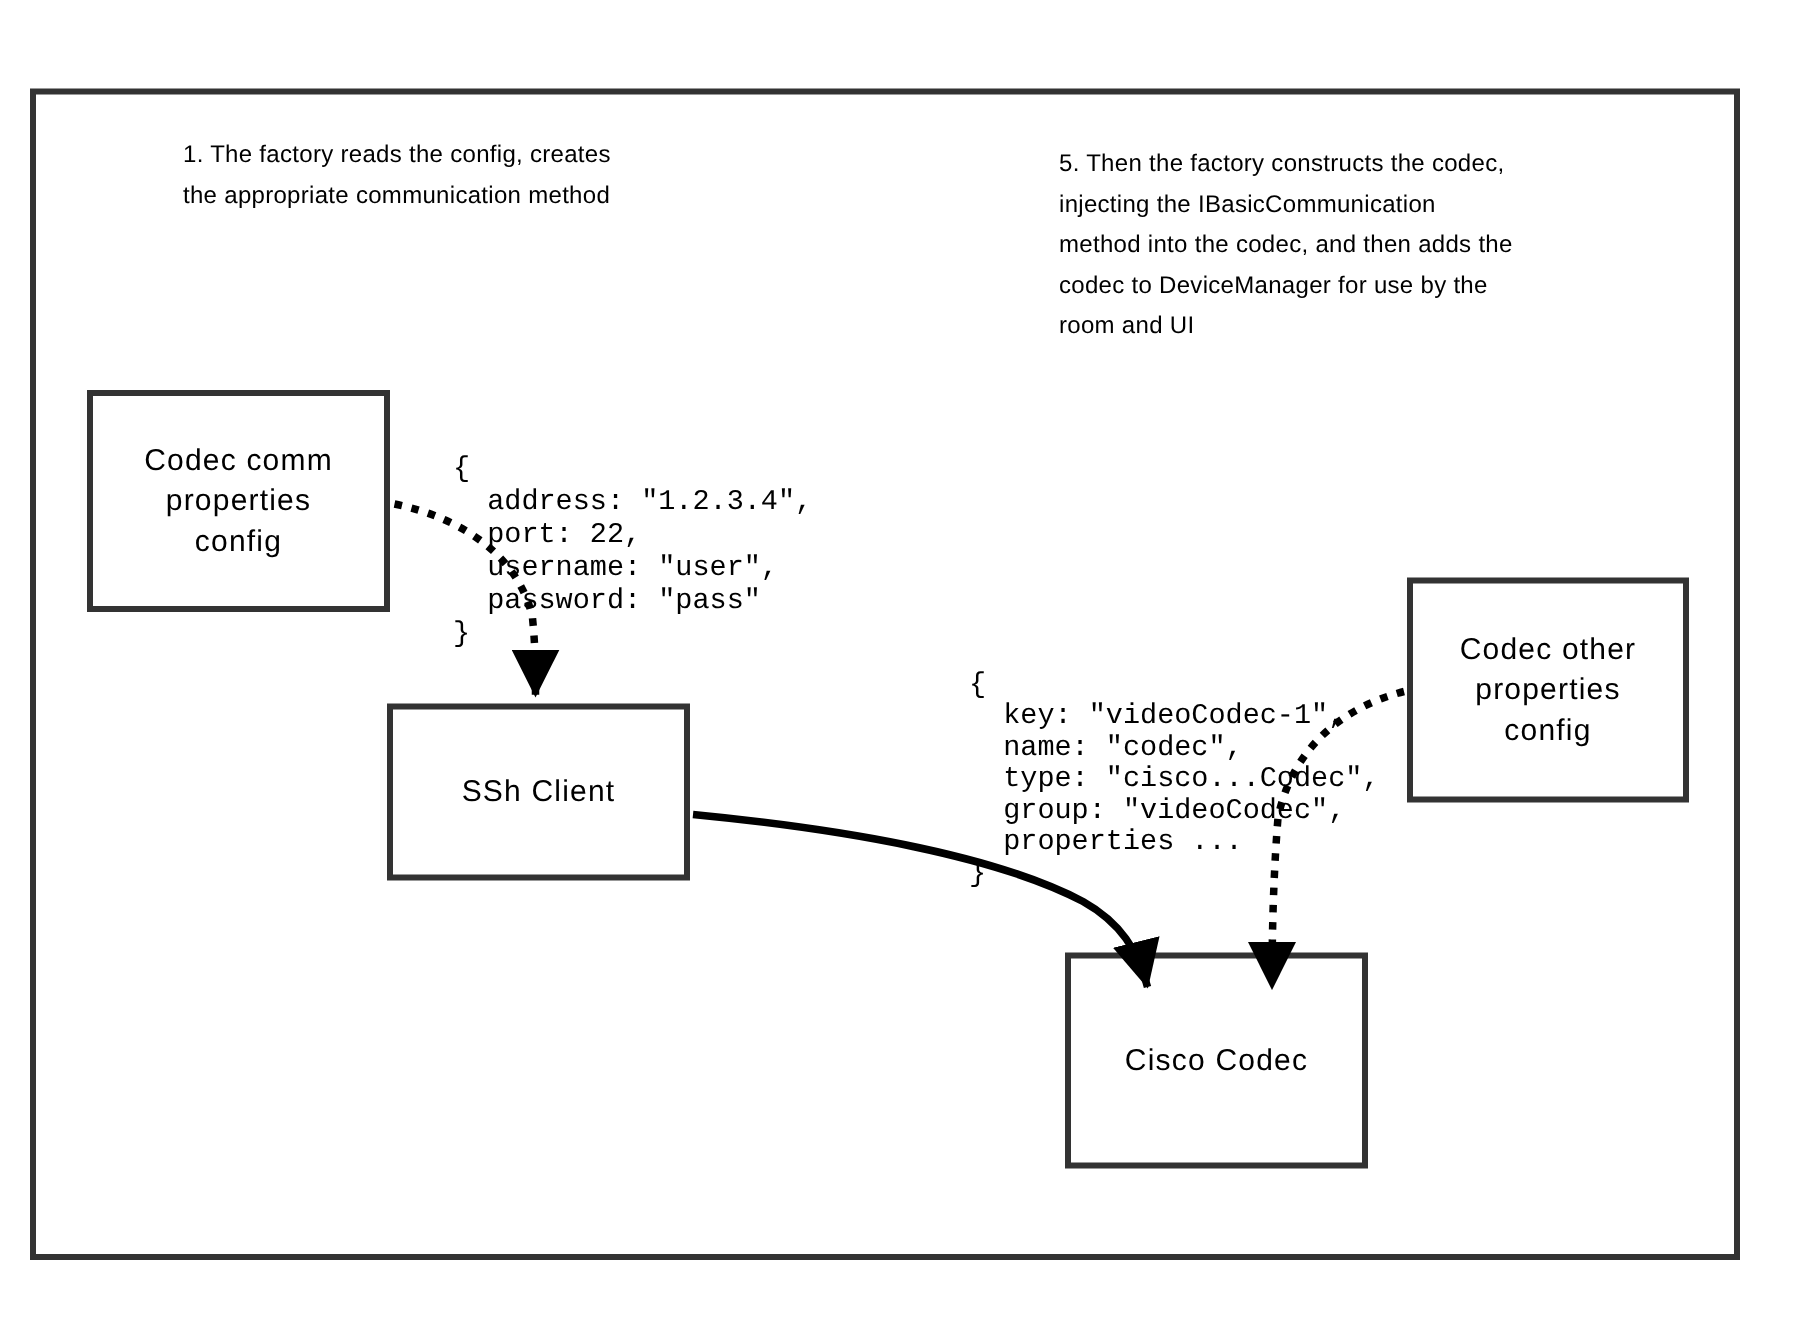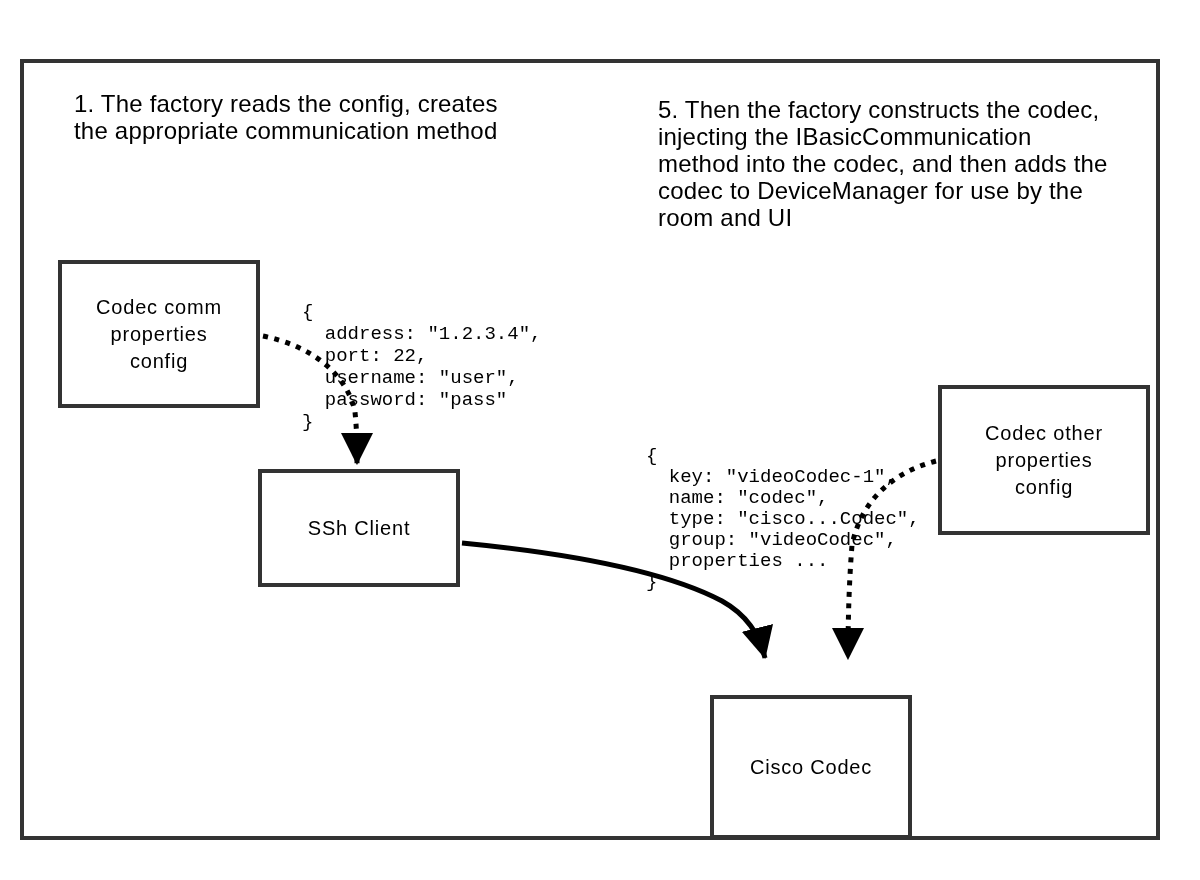--- a/index.html
+++ b/index.html
@@ -20,25 +20,26 @@
   .frame {
     position: absolute;
     left: 20px; top: 59px;
     width: 1140px; height: 781px;
     box-sizing: border-box;
     border: 4px solid var(--frame, #333);
     z-index: 0;
   }
   .note {
     position: absolute;
-    font-size: 24px;
+    font-size: 16px;
     line-height: 27px;
     letter-spacing: 0.2px;
     white-space: pre-line;
     z-index: 1;
+    margin-left: 48px;
   }
   .note-step1 { left: 74px;  top: 90px;  width: 500px; }
   .note-step2 { left: 658px; top: 96px;  width: 480px; }
   .note-end   { left: 943px; top: 685px; width: 220px; }
   .code {
     position: absolute;
     margin: 0;
     font-family: "Liberation Mono", monospace;
     font-size: 19px;
     color: var(--text, #000);
@@ -59,22 +60,22 @@
     z-index: 2;
   }
   .node-label {
     font-size: 20px;
     line-height: 27px;
     letter-spacing: 0.8px;
     white-space: pre-line;
   }
   .node-codec-comm  { left: 58px;  top: 260px; width: 202px; height: 148px; }
   .node-ssh-client  { left: 258px; top: 469px; width: 202px; height: 118px; }
-  .node-codec-other { left: 938px; top: 385px; width: 212px; height: 150px; }
-  .node-cisco-codec { left: 710px; top: 695px; width: 202px; height: 144px; }
+  .node-codec-other { left: 938px; top: 385px; width: 188px; height: 150px; }
+  .node-cisco-codec { left: 710px; top: 635px; width: 202px; height: 144px; }
   svg.arrows {
     position: absolute;
     left: 0; top: 0;
     width: 1200px; height: 880px;
     z-index: 3;
     pointer-events: none;
   }
   .arrow {
     fill: none;
     stroke: var(--arrow, #000);

